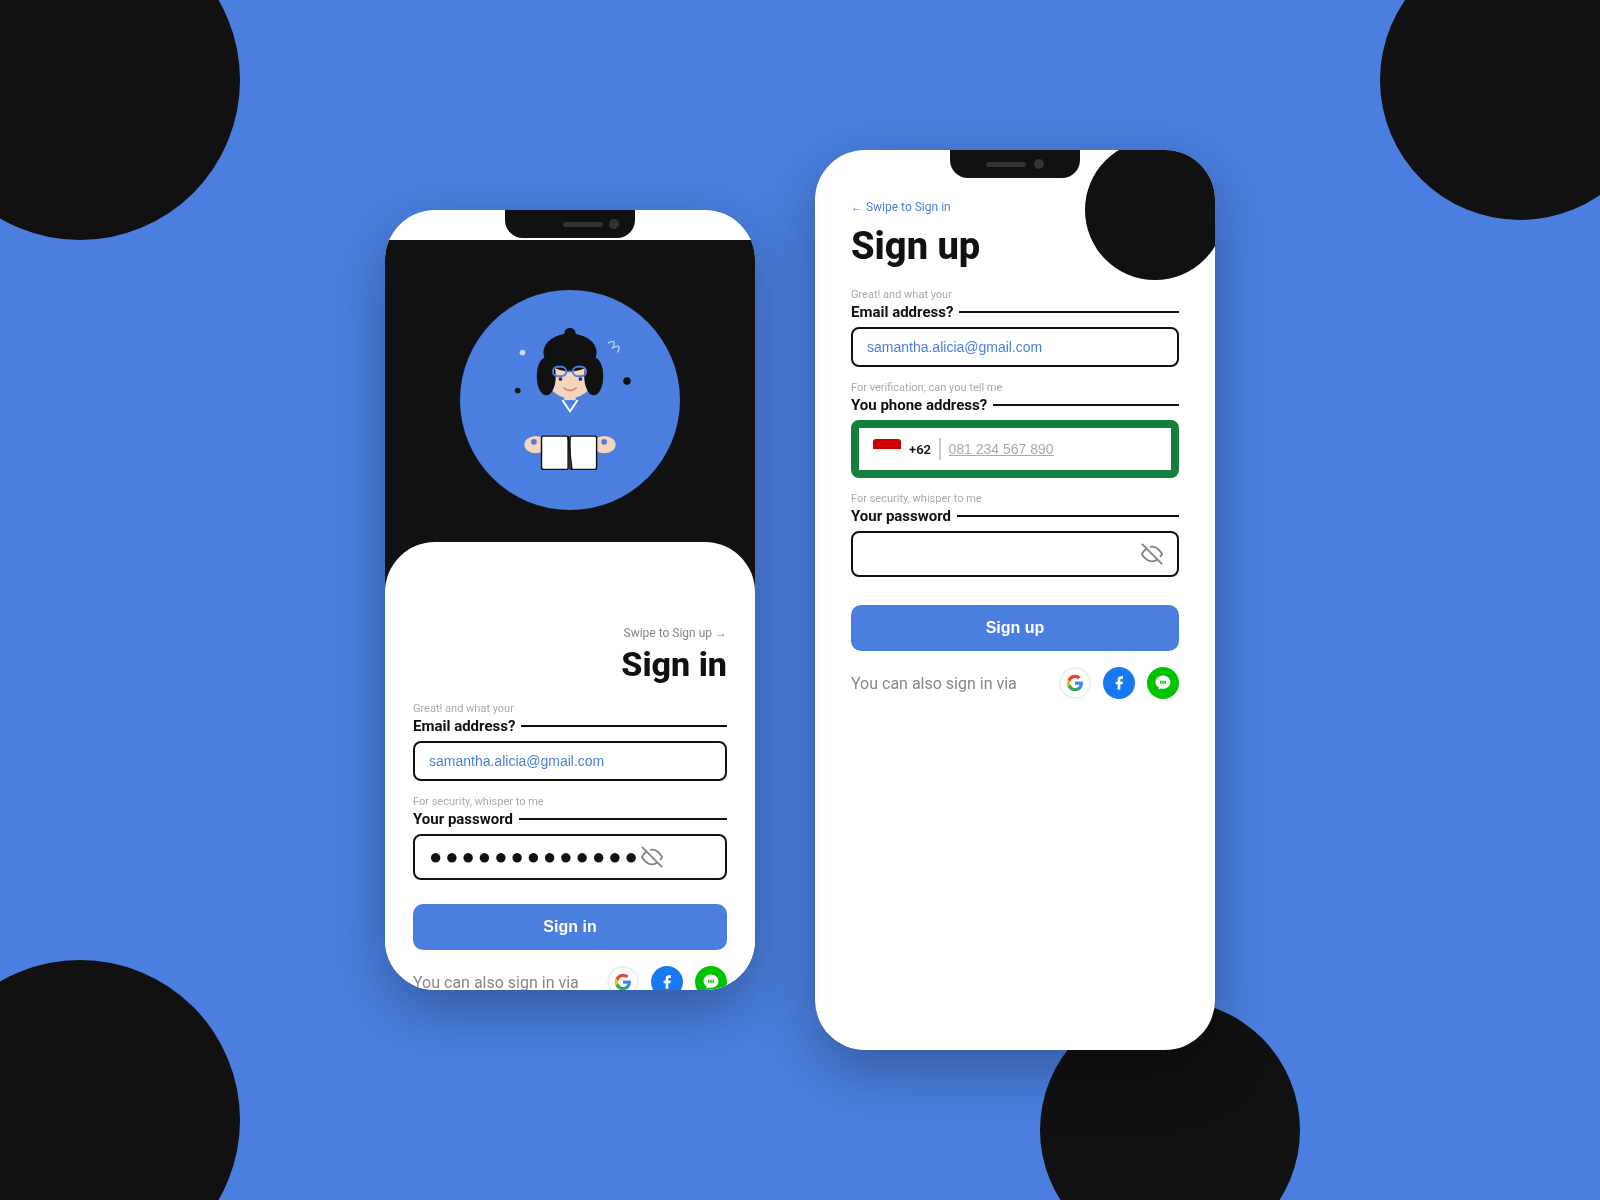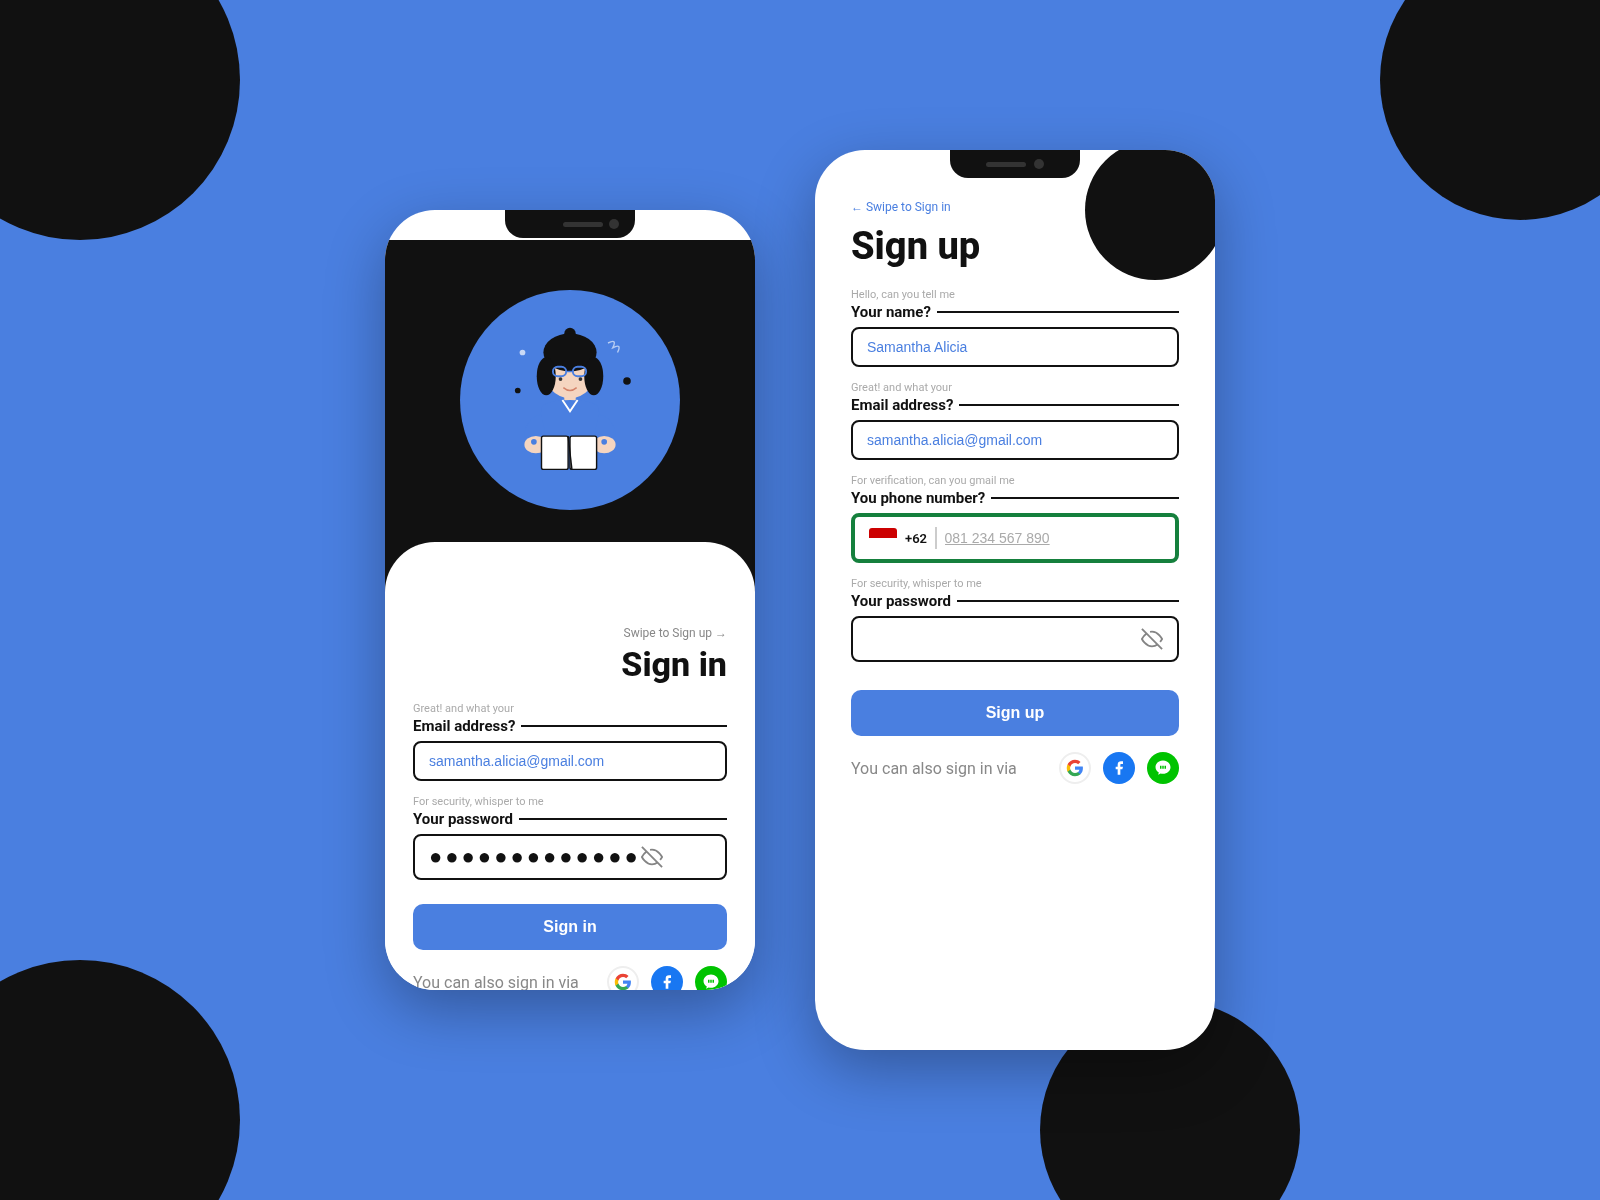--- a/index.html
+++ b/index.html
@@ -330,21 +330,21 @@
     }
 
     .page-title-signup {
       font-size: 38px;
       font-weight: 800;
       color: #111;
       margin-bottom: 20px;
     }
 
     .phone-input-wrapper {
-      border: 4px solid #15803d;
+      border: 8px solid #15803d;
       border-radius: 8px;
       padding: 10px 14px;
       display: flex;
       align-items: center;
       gap: 8px;
     }
 
     .flag-icon {
       width: 28px;
       height: 20px;
@@ -516,39 +516,32 @@
       <div style="position:absolute;top:-10px;right:-10px;width:140px;height:140px;background:#111;border-radius:50%;z-index:0;"></div>
 
       <div class="sign-up-inner" style="position:relative;z-index:1;">
 
         <div class="back-link">
           <span>← Swipe to Sign in</span>
         </div>
 
         <div class="page-title-signup">Sign up</div>
 
-        <div class="field-group">
-          <div class="field-hint">Hello, can you tell me</div>
-          <div class="field-label">Your name?</div>
-          <div class="input-wrapper">
-            <input type="text" value="Samantha Alicia" style="color: rgb(74, 127, 224); border: none; outline: none; flex: 1 1 0%; font-size: 14px; background: transparent;" placeholder="Samantha Alicia">
-          </div>
-        </div>
 
         <div class="field-group">
           <div class="field-hint">Great! and what your</div>
           <div class="field-label">Email address?</div>
           <div class="input-wrapper">
             <input type="email" value="samantha.alicia@gmail.com" style="color: rgb(74, 127, 224); border: none; outline: none; flex: 1 1 0%; font-size: 14px; background: transparent;" placeholder="samantha.alicia@gmail.com">
           </div>
         </div>
 
         <div class="field-group">
-          <div class="field-hint">For verification, can you gmail me</div>
-          <div class="field-label">You phone number?</div>
+          <div class="field-hint">For verification, can you tell me</div>
+          <div class="field-label">You phone address?</div>
           <div class="phone-input-wrapper">
             <div class="flag-icon">
               <div class="flag-red"></div>
               <div class="flag-white"></div>
             </div>
             <span style="font-size:13px;font-weight:600;color:#111;">+62</span>
             <div class="divider-line"></div>
             <input class="phone-number-input" type="tel" value="081 234 567 890" placeholder="081 234 567 890" style="">
           </div>
         </div>

